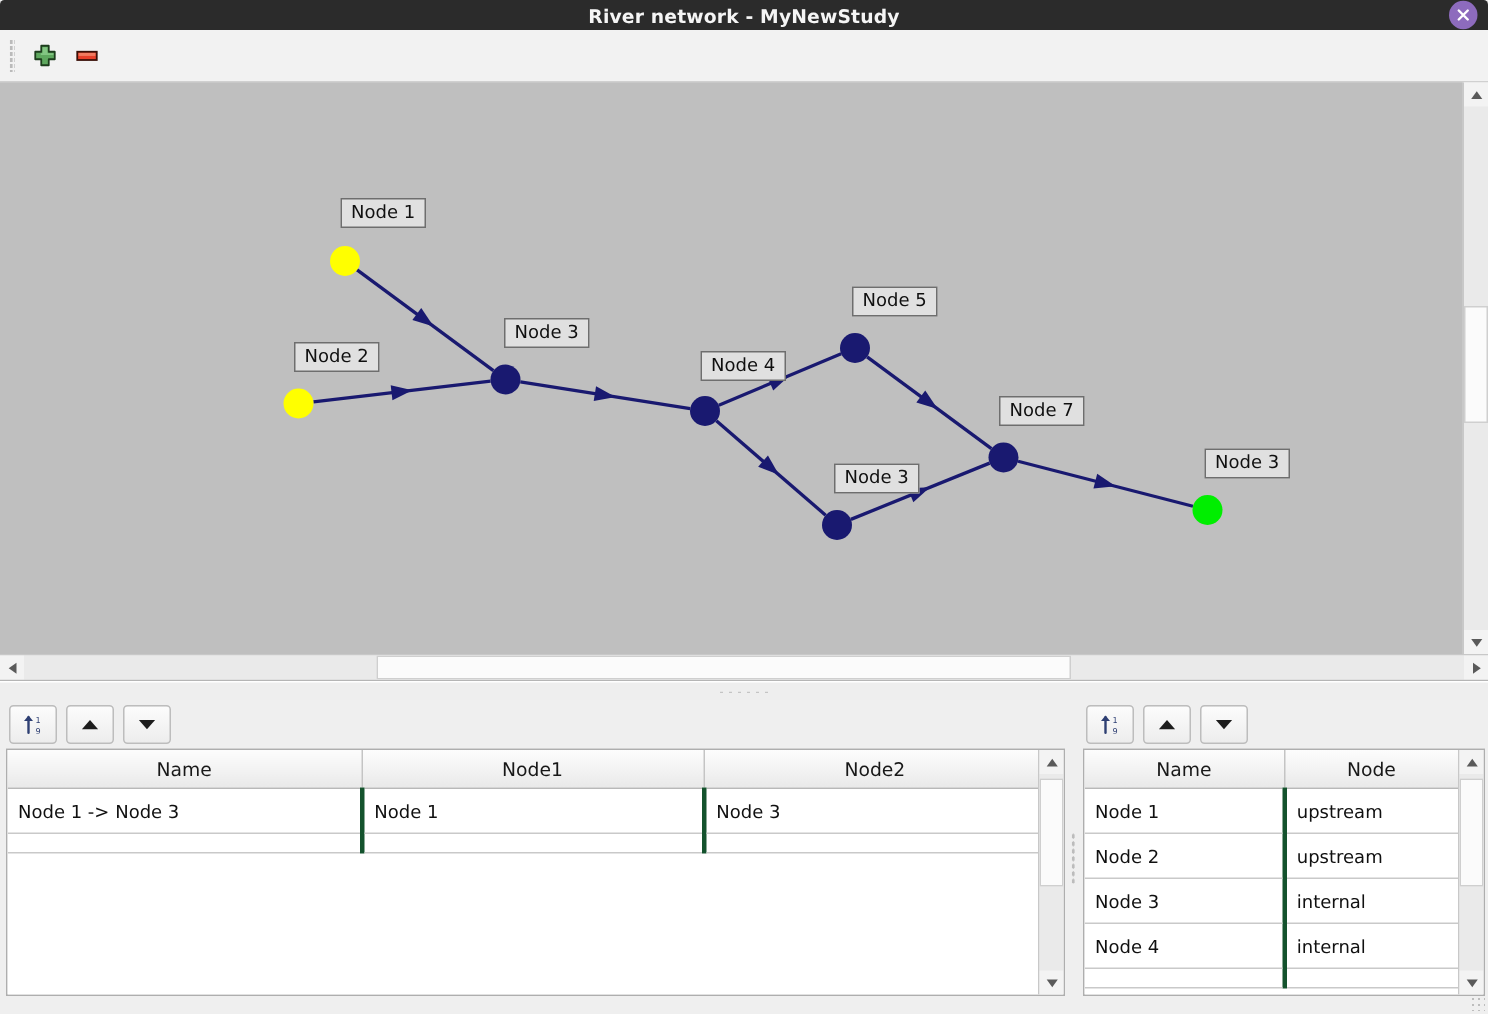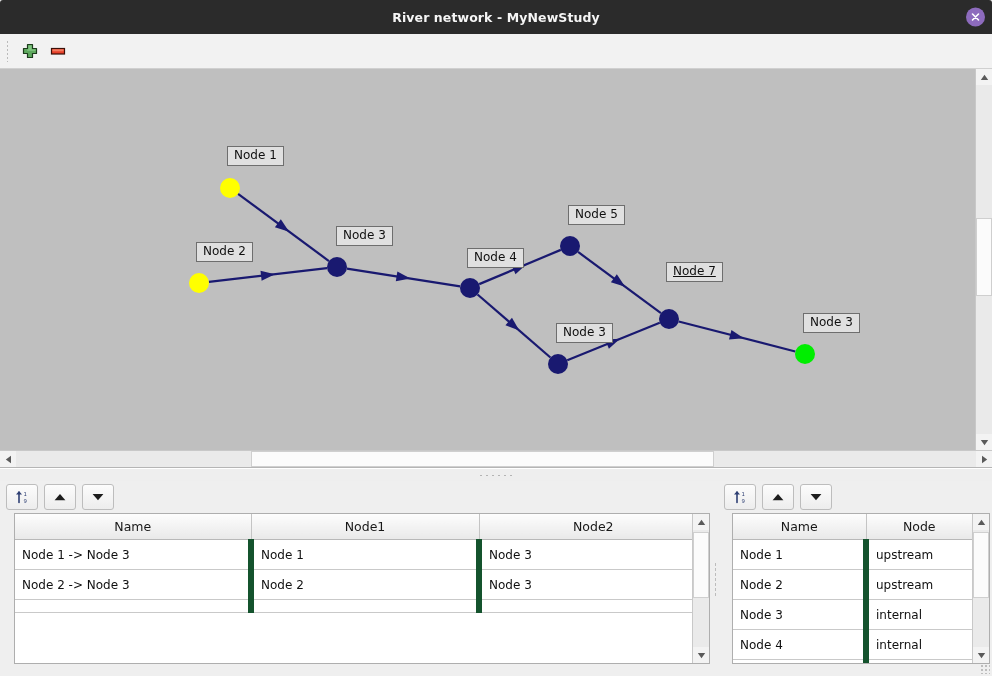--- a/index.html
+++ b/index.html
@@ -19,21 +19,21 @@
     width: 992px;
     height: 676px;
     position: relative;
     display: flex;
     flex-direction: column;
     background: #efefef;
   }
 
   
   .titlebar {
-    height: 34px;
+    height: 20px;
     background: #2b2b2b;
     color: #f2f2f2;
     display: flex;
     align-items: center;
     justify-content: center;
     position: relative;
     flex: 0 0 auto;
     border-top-left-radius: 3px;
     border-top-right-radius: 3px;
   }
@@ -233,21 +233,21 @@
     align-items: center;
     justify-content: center;
     cursor: pointer;
   }
 
   .table-area {
     flex: 1 1 auto;
     display: flex;
     flex-direction: row;
     min-height: 0;
-    margin: 0 2px 0 14px;
+    margin: 0 2px 0 4px;
     background: #fff;
     border: 1px solid #aeaeae;
     overflow: hidden;
   }
   .table-scrollport {
     flex: 1 1 auto;
     min-width: 0;
     overflow: hidden;
     background: #fff;
     display: flex;
@@ -266,21 +266,21 @@
     border-bottom: 1px solid #b8b8b8;
     font-weight: normal;
     font-size: 12.5px;
     color: #181818;
     text-align: center;
     padding: 0;
   }
   table.grid th:last-child { border-right: none; }
   table.grid td {
     height: 29px;
-    border-right: 6px solid #14532d;
+    border-right: 3px solid #14532d;
     border-bottom: 1px solid #c9c9c9;
     padding: 0 0 0 7px;
     color: #101010;
     background: #fff;
     overflow: hidden;
     white-space: nowrap;
   }
   table.grid td:last-child { border-right: none; }
   table.grid tr.partial td { height: 12px; }
 
@@ -364,21 +364,21 @@
               <circle cx="805" cy="285" r="10" fill="#00ee00"></circle>
             </g>
         </svg>
         <div id="label-layer">
             <div class="node-label" style="left: 227px; top: 77px;">Node 1</div>
             <div class="node-label" style="left: 196px; top: 173px;">Node 2</div>
             <div class="node-label" style="left: 336px; top: 157px;">Node 3</div>
             <div class="node-label" style="left: 467px; top: 179px;">Node 4</div>
             <div class="node-label" style="left: 568px; top: 136px;">Node 5</div>
             <div class="node-label" style="left: 556px; top: 254px;">Node 3</div>
-            <div class="node-label" style="left: 666px; top: 193px; text-decoration: underline;">Node 7</div>
+            <div class="node-label" style="left: 666px; top: 209px;">Node 7</div>
             <div class="node-label" style="left: 803px; top: 244px;">Node 3</div>
           </div>
       </div>
 
       <div class="vscroll">
         <div class="sb-arrow">
           <svg width="9" height="7" viewBox="0 0 9 7">
               <path d="M4.5 0.8 L8.2 6 L0.8 6 z" fill="#5a5a5a"></path>
             </svg>
         </div>
@@ -452,25 +452,20 @@
                   <th>Node1</th>
                   <th>Node2</th>
                 </tr>
               </thead>
             <tbody id="reaches-body">
                 <tr>
                   <td>Node 1 -&gt; Node 3</td>
                   <td>Node 1</td>
                   <td>Node 3</td>
                 </tr>
-                <tr>
-                  <td>Node 2 -&gt; Node 3</td>
-                  <td>Node 2</td>
-                  <td>Node 3</td>
-                </tr>
                 <tr class="partial">
                   <td></td>
                   <td></td>
                   <td></td>
                 </tr>
               </tbody>
           </table>
         </div>
         <div class="vscroll" style="border-left:1px solid #c8c8c8;">
           <div class="sb-arrow">

